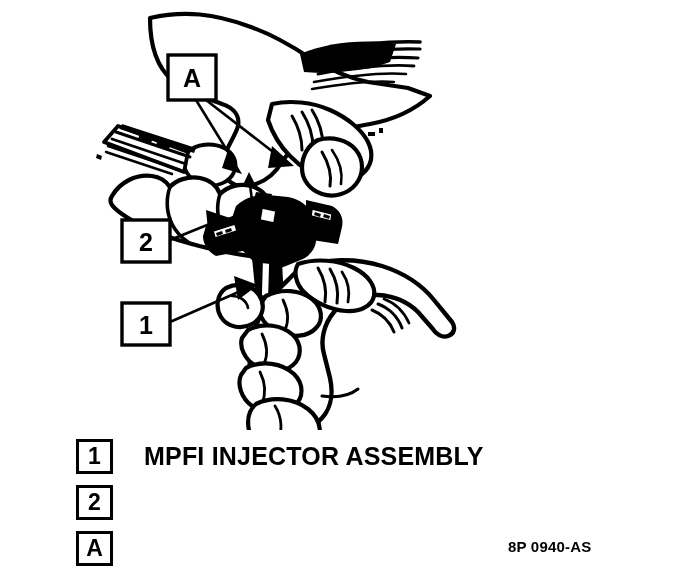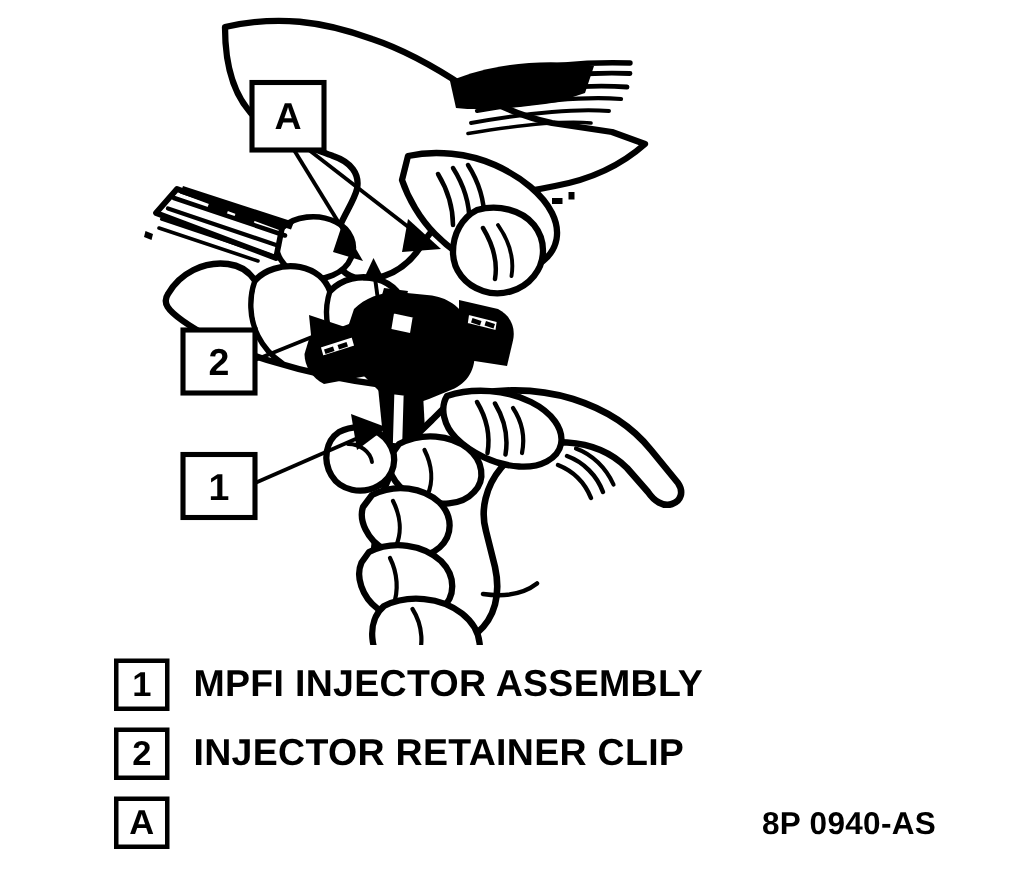--- a/index.html
+++ b/index.html
@@ -56,32 +56,32 @@
     align-items: center;
     justify-content: center;
     font-size: 23px;
     font-weight: bold;
     line-height: 1;
     font-family: "Liberation Sans", sans-serif;
     box-sizing: content-box;
     flex: none;
   }
   .legend-label {
-    margin-left: 16px;
+    margin-left: 31px;
     font-size: 25px;
     font-weight: bold;
     letter-spacing: 0.2px;
     white-space: nowrap;
     font-family: "Liberation Sans", sans-serif;
   }
   .part-number {
     position: absolute;
     left: 508px;
     top: 110px;
-    font-size: 21px;
+    font-size: 15px;
     font-weight: bold;
     letter-spacing: 0.2px;
     white-space: nowrap;
     font-family: "Liberation Sans", sans-serif;
   }
   svg { display: block; }
   .ln { fill: none; stroke: #000; stroke-linecap: round; stroke-linejoin: round; }
   .fill-k { fill: #000; stroke: none; }
   .fill-w { fill: #fff; stroke: #000; stroke-linejoin: round; }
   .callout-rect { fill: #fff; stroke: #000; stroke-width: 3.4; }
@@ -306,21 +306,20 @@
 
   <div class="legend">
 
     <div class="legend-row r0">
       <div class="legend-box">1</div>
       <div class="legend-label">MPFI INJECTOR ASSEMBLY</div>
     </div>
 
     <div class="legend-row r1">
       <div class="legend-box">2</div>
-      <div class="legend-label">INJECTOR RETAINER CLIP</div>
     </div>
 
     <div class="legend-row r2">
       <div class="legend-box">A</div>
     </div>
 
     <div class="part-number">8P 0940-AS</div>
   </div>
 
 </div>

